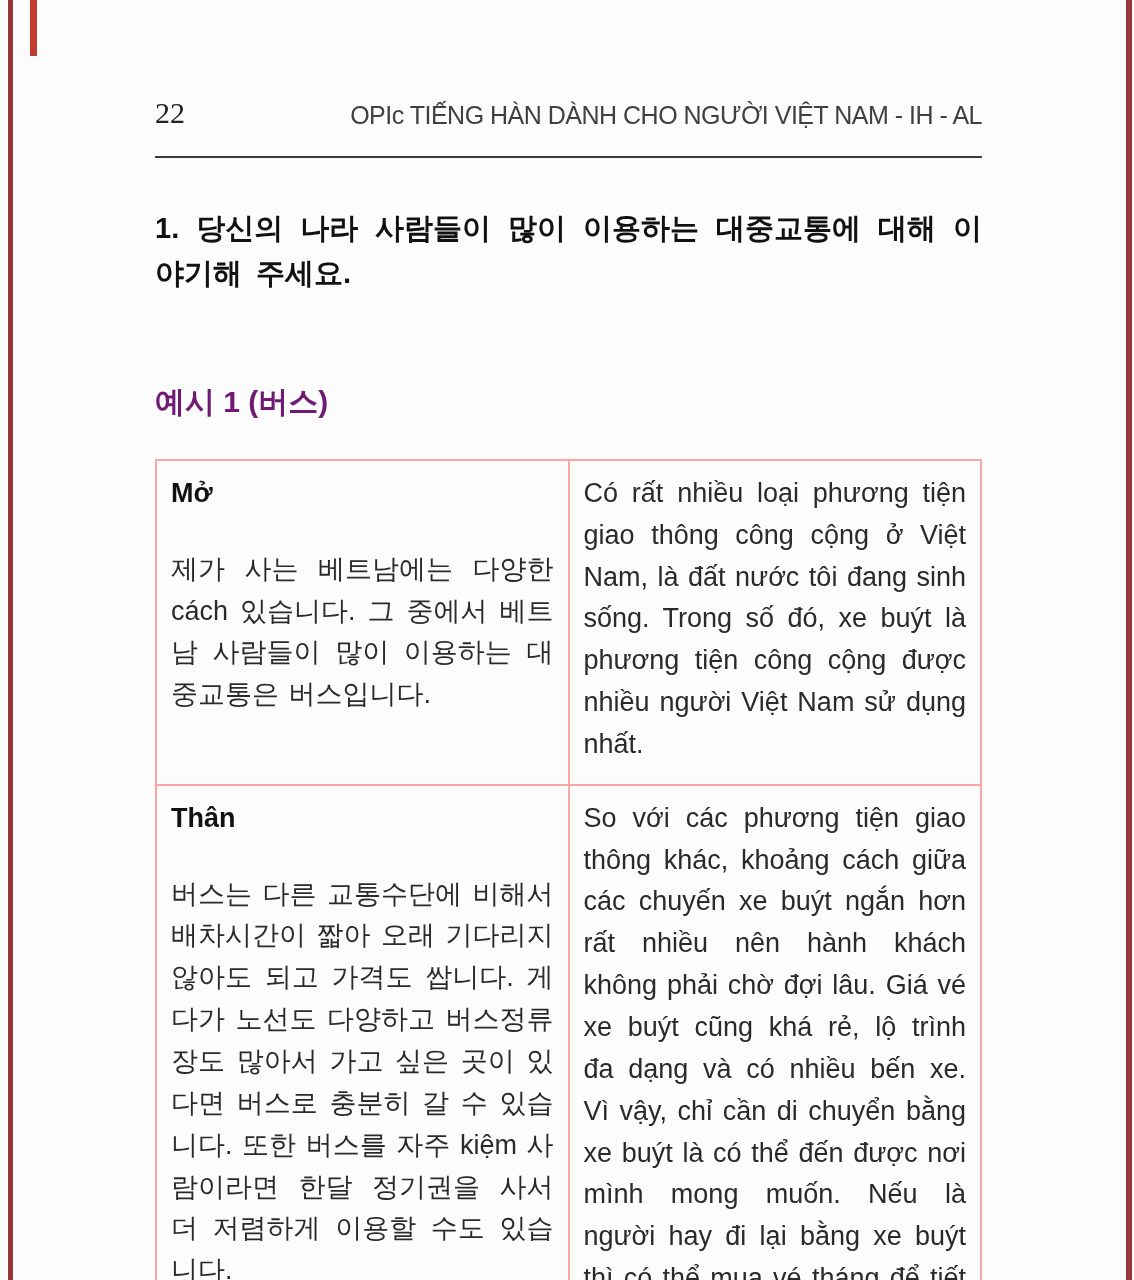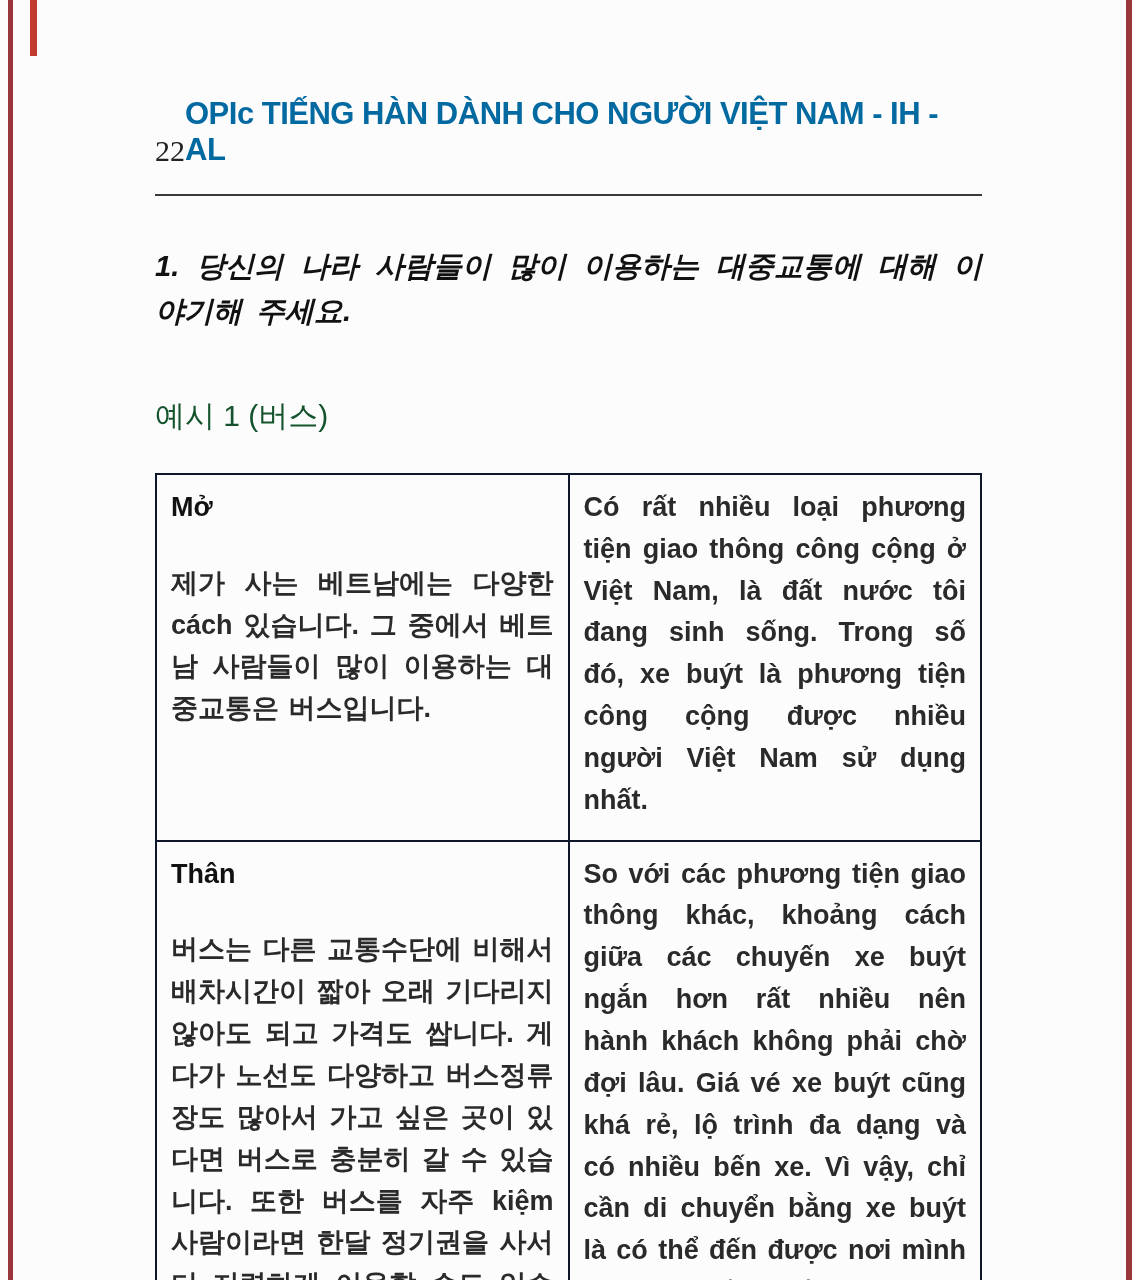--- a/index.html
+++ b/index.html
@@ -48,70 +48,68 @@
     padding-top: 96px;
     padding-bottom: 26px;
     border-bottom: 2px solid #3a3a3a;
   }
   .page-number {
     font-size: 30px;
     font-family: "Liberation Serif", "DejaVu Serif", serif;
     color: #222;
   }
   .running-head {
-    font-size: 31px;
-    font-weight: bold;
+    font-size: 25px;
+    font-weight: normal;
     letter-spacing: -0.5px;
-    color: #0369a1;
+    color: #404040;
   }
   
   .question {
     margin-top: 48px;
     font-size: 29px;
     font-weight: bold;
     line-height: 1.55;
     text-align: justify;
     text-align-last: left;
     word-spacing: 6px;
     color: #111;
-    font-style: italic;
   }
   
   .example-title {
-    margin-top: 62px;
+    margin-top: 86px;
     font-size: 30px;
-    font-weight: normal;
-    color: #14532d;
+    font-weight: bold;
+    color: #701a75;
   }
   
   .answer-table {
     margin-top: 36px;
     width: 100%;
     border-collapse: collapse;
     table-layout: fixed;
   }
   .answer-table td {
-    border: 2px solid #0f172a;
+    border: 2px solid #fca5a5;
     vertical-align: top;
     padding: 12px 14px 18px 14px;
     font-size: 27px;
     line-height: 1.55;
     color: #2a2a2a;
   }
   .cell-label {
     font-weight: bold;
     font-size: 27px;
     color: #111;
     margin-bottom: 34px;
   }
   .cell-text {
     text-align: justify;
     text-align-last: left;
     word-spacing: 2px;
-    font-weight: bold;
   }
   .col-ko { width: 50%; }
   .col-vi { width: 50%; }
 </style>
 </head>
 <body>
 
 <div class="page">
 
   <div class="edge-line edge-left"></div>

